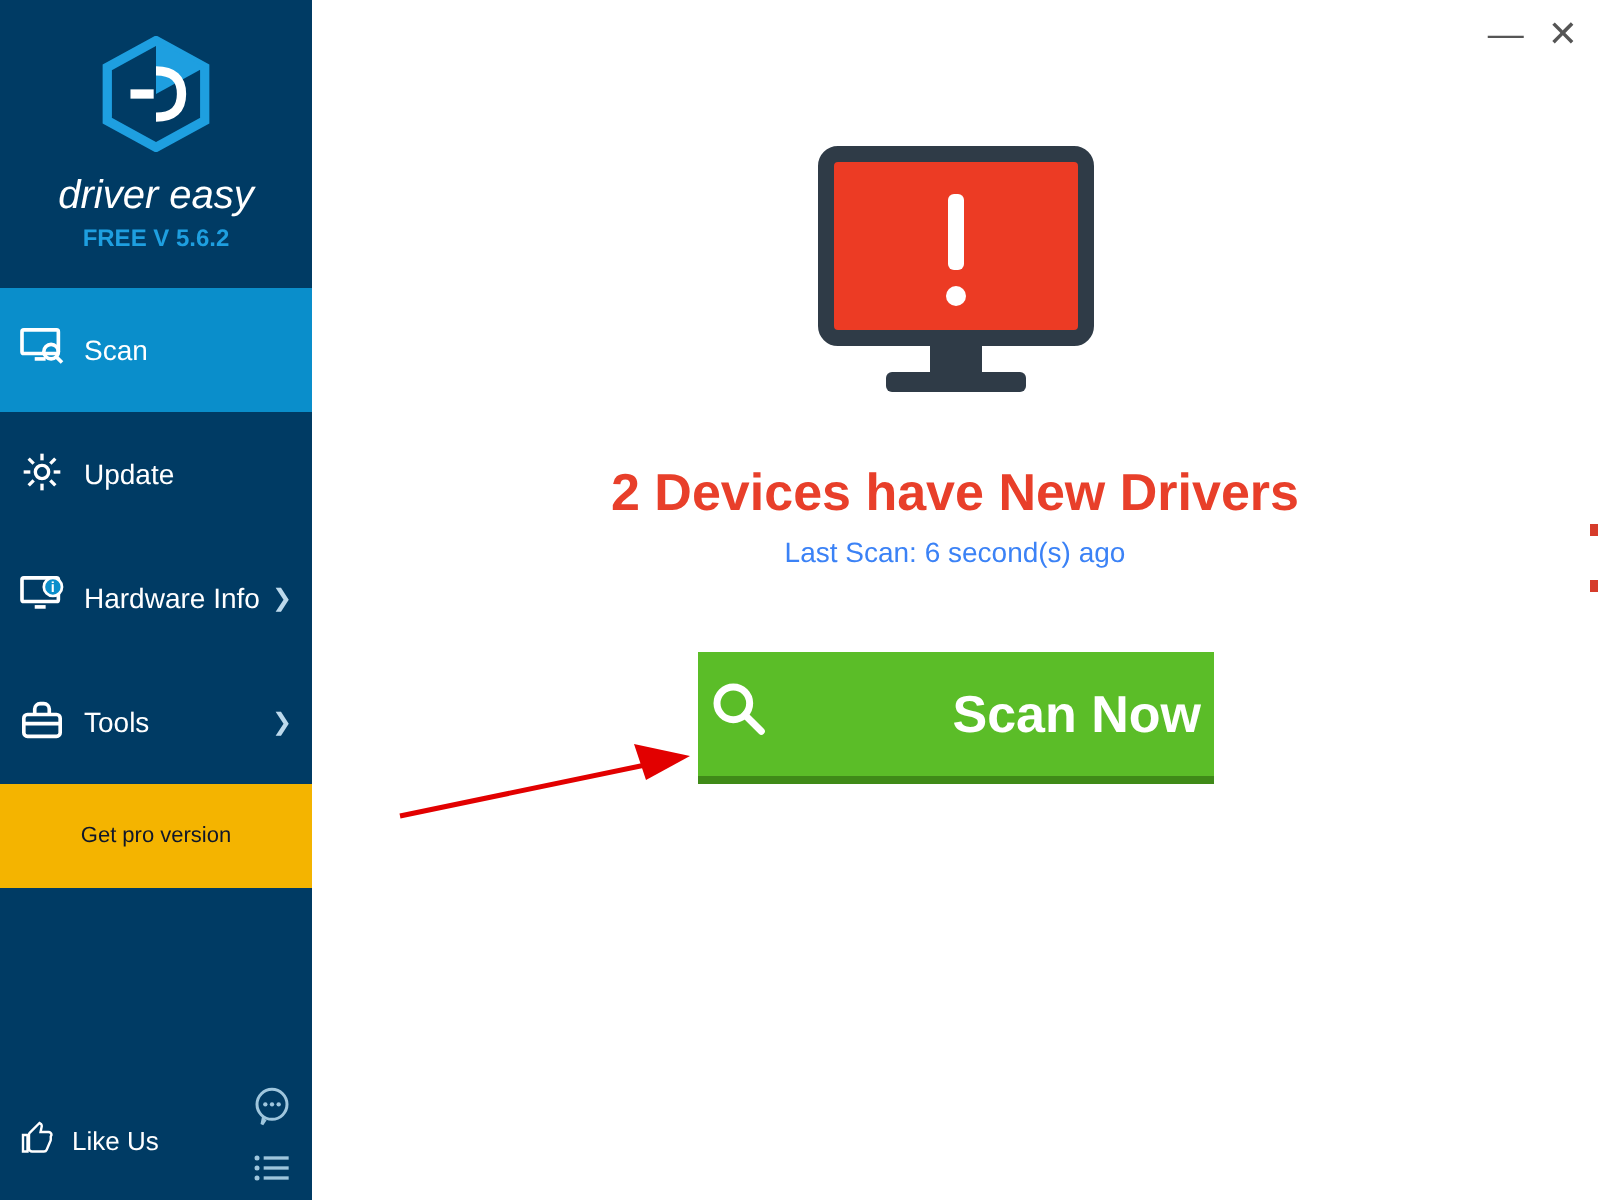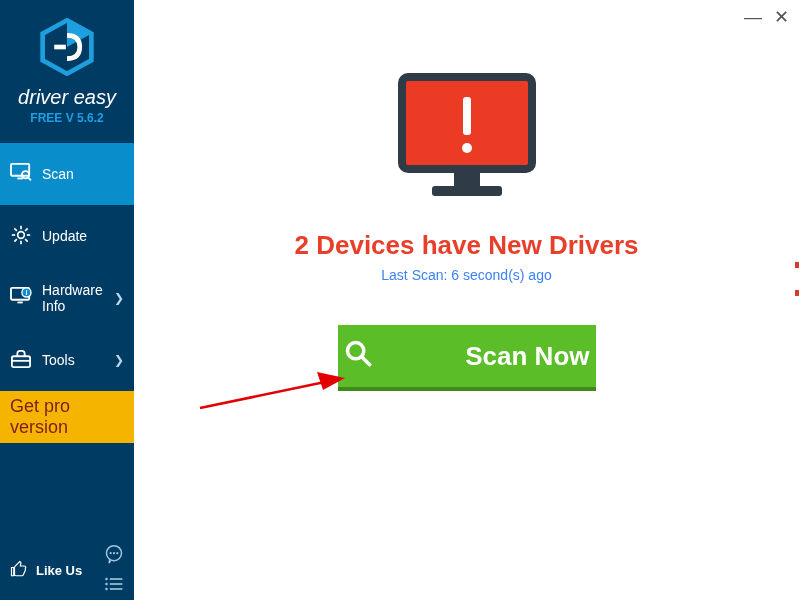--- a/index.html
+++ b/index.html
@@ -12,21 +12,21 @@
     background: #fff;
   }
   .app {
     display: flex;
     width: 799px;
     height: 600px;
     position: relative;
     box-sizing: border-box;
   }
   .sidebar {
-    width: 134px;
+    width: 156px;
     background: #003b64;
     color: #fff;
     display: flex;
     flex-direction: column;
     position: relative;
   }
   .logo-block {
     padding: 18px 0 8px 0;
     text-align: center;
   }
@@ -66,32 +66,31 @@
     flex-shrink: 0;
   }
   .nav-item .chev {
     margin-left: auto;
     font-size: 12px;
     color: #bcd9ec;
   }
   .nav-item.active { background: #0a8ecb; }
   .nav-item.pro {
     background: #f4b400;
-    color: #7f1d1d;
+    color: #0f172a;
     height: 52px;
     justify-content: center;
-    font-size: 18px;
+    font-size: 11px;
   }
   .bottom-row {
     margin-top: auto;
     display: flex;
     align-items: center;
     height: 60px;
     padding: 0 10px;
-    font-weight: bold;
   }
   .bottom-row .like {
     display: flex;
     align-items: center;
     font-size: 13px;
     cursor: pointer;
     gap: 8px;
   }
   .bottom-row .right-icons {
     margin-left: auto;

